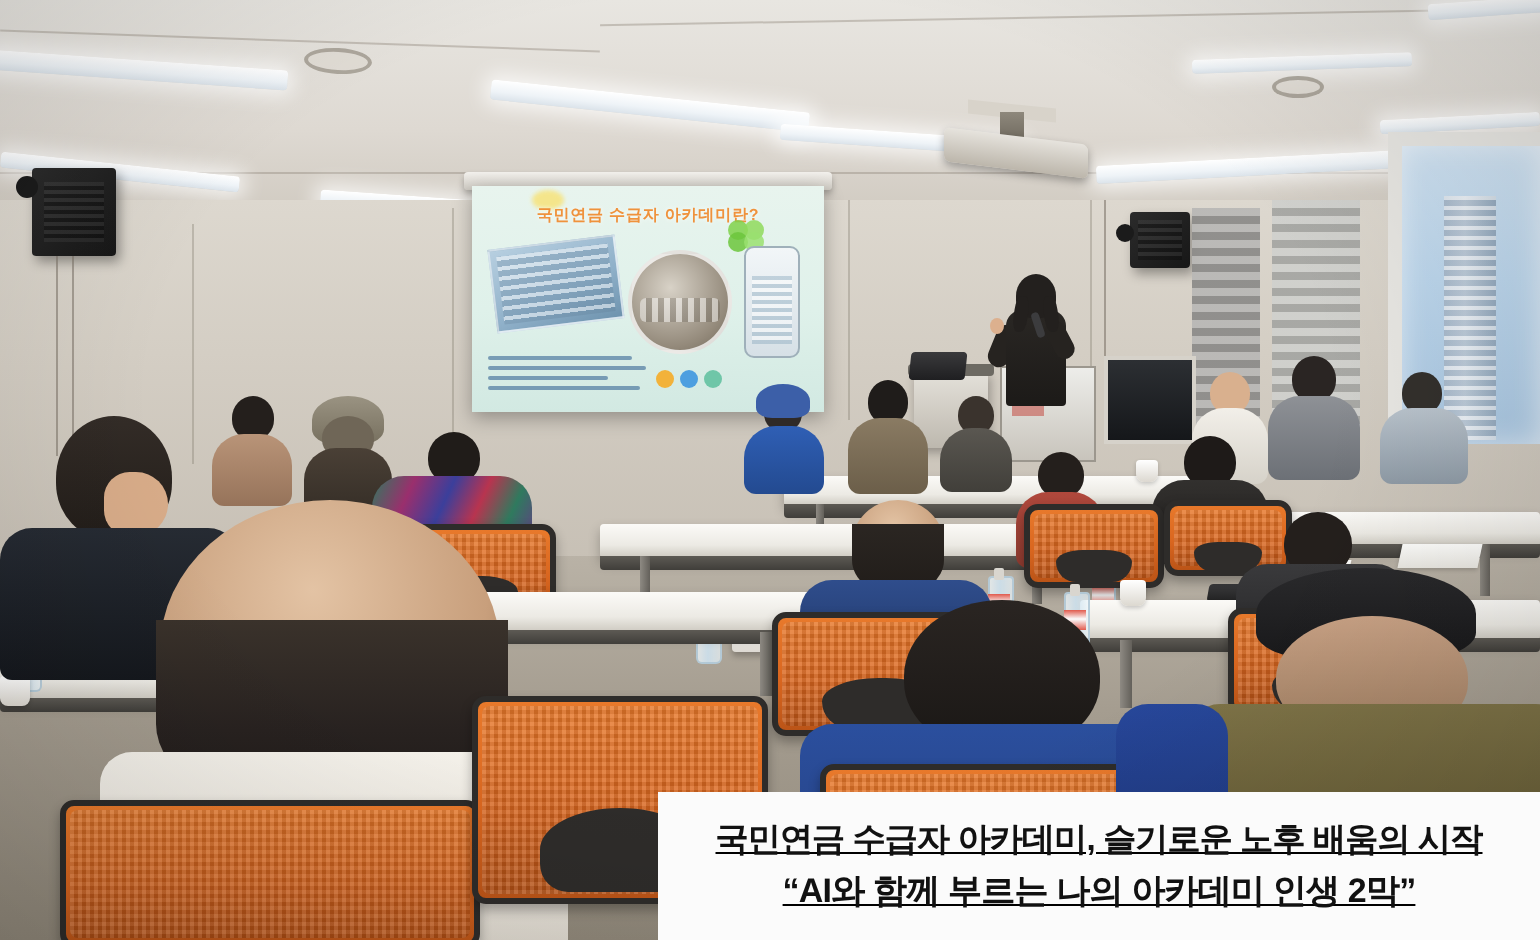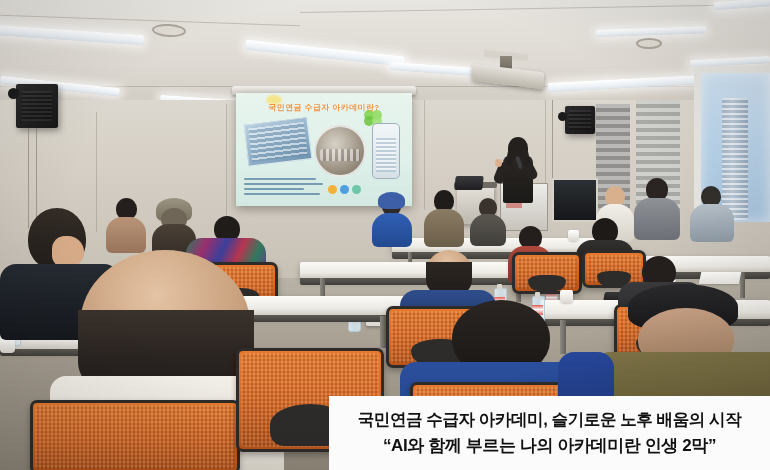--- a/index.html
+++ b/index.html
@@ -292,20 +292,21 @@
     position:absolute;border-radius:50%;
     background:radial-gradient(circle at 45% 30%,#e3c3a4,#c89f7c 62%,#8a6a4d);
   }
 
   
   .caption{
     position:absolute;left:329px;top:396px;width:441px;height:74px;
     background:#fbfbfb;
     display:flex;flex-direction:column;align-items:center;justify-content:center;
     gap:3px;
+    text-decoration:underline;
   }
   .caption-line{
     color:#111;font-weight:700;text-align:center;white-space:nowrap;
     font-family:"Liberation Sans","DejaVu Sans",sans-serif;
   }
   .caption-line1{font-size:16.5px;letter-spacing:-.4px;}
   .caption-line2{font-size:17px;letter-spacing:-.4px;}
 
   .vignette{
     position:absolute;inset:0;pointer-events:none;
@@ -570,16 +571,16 @@
   </div>
 
   <div class="person" style="left:558px;top:352px;width:56px;height:118px;">
     <div class="torso" style="left:0;top:0;width:56px;height:118px;background:linear-gradient(180deg,#27479a,#1a3070);"></div>
   </div>
 
   <div class="vignette"></div>
 
   <div class="caption">
     <div class="caption-line caption-line1">국민연금 수급자 아카데미, 슬기로운 노후 배움의 시작</div>
-    <div class="caption-line caption-line2">“AI와 함께 부르는 나의 아카데미란 인생 2막”</div>
+    <div class="caption-line caption-line2">“AI와 함께 부르는 나의 아카데미 인생 2막”</div>
   </div>
 
 </div>
 
 </body></html>

